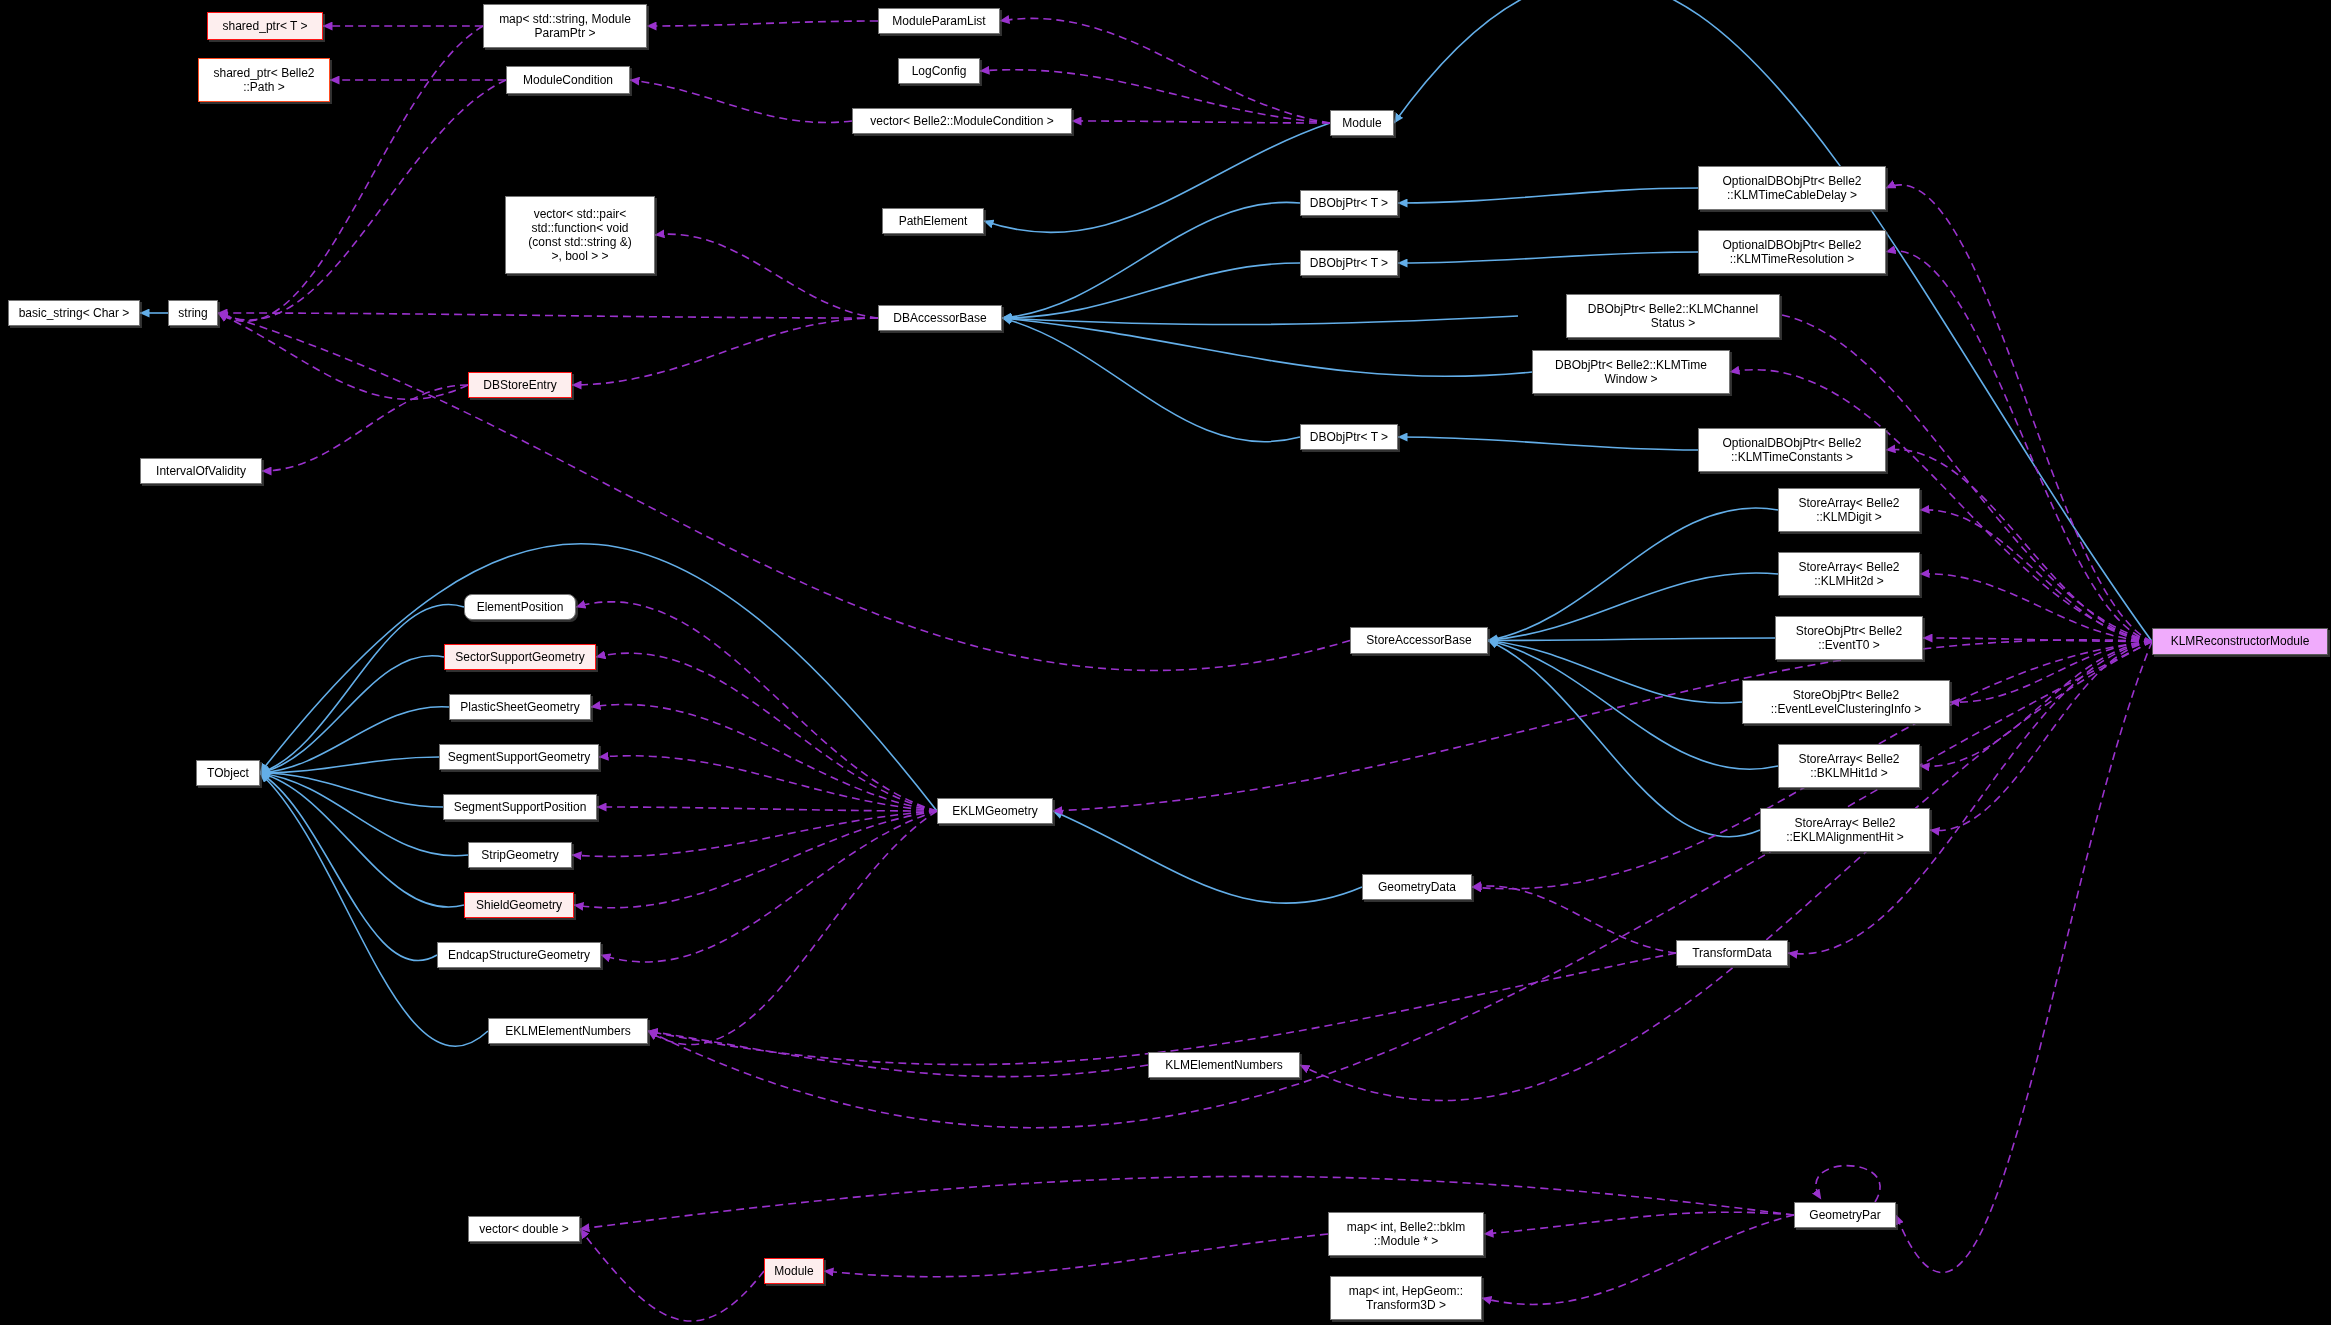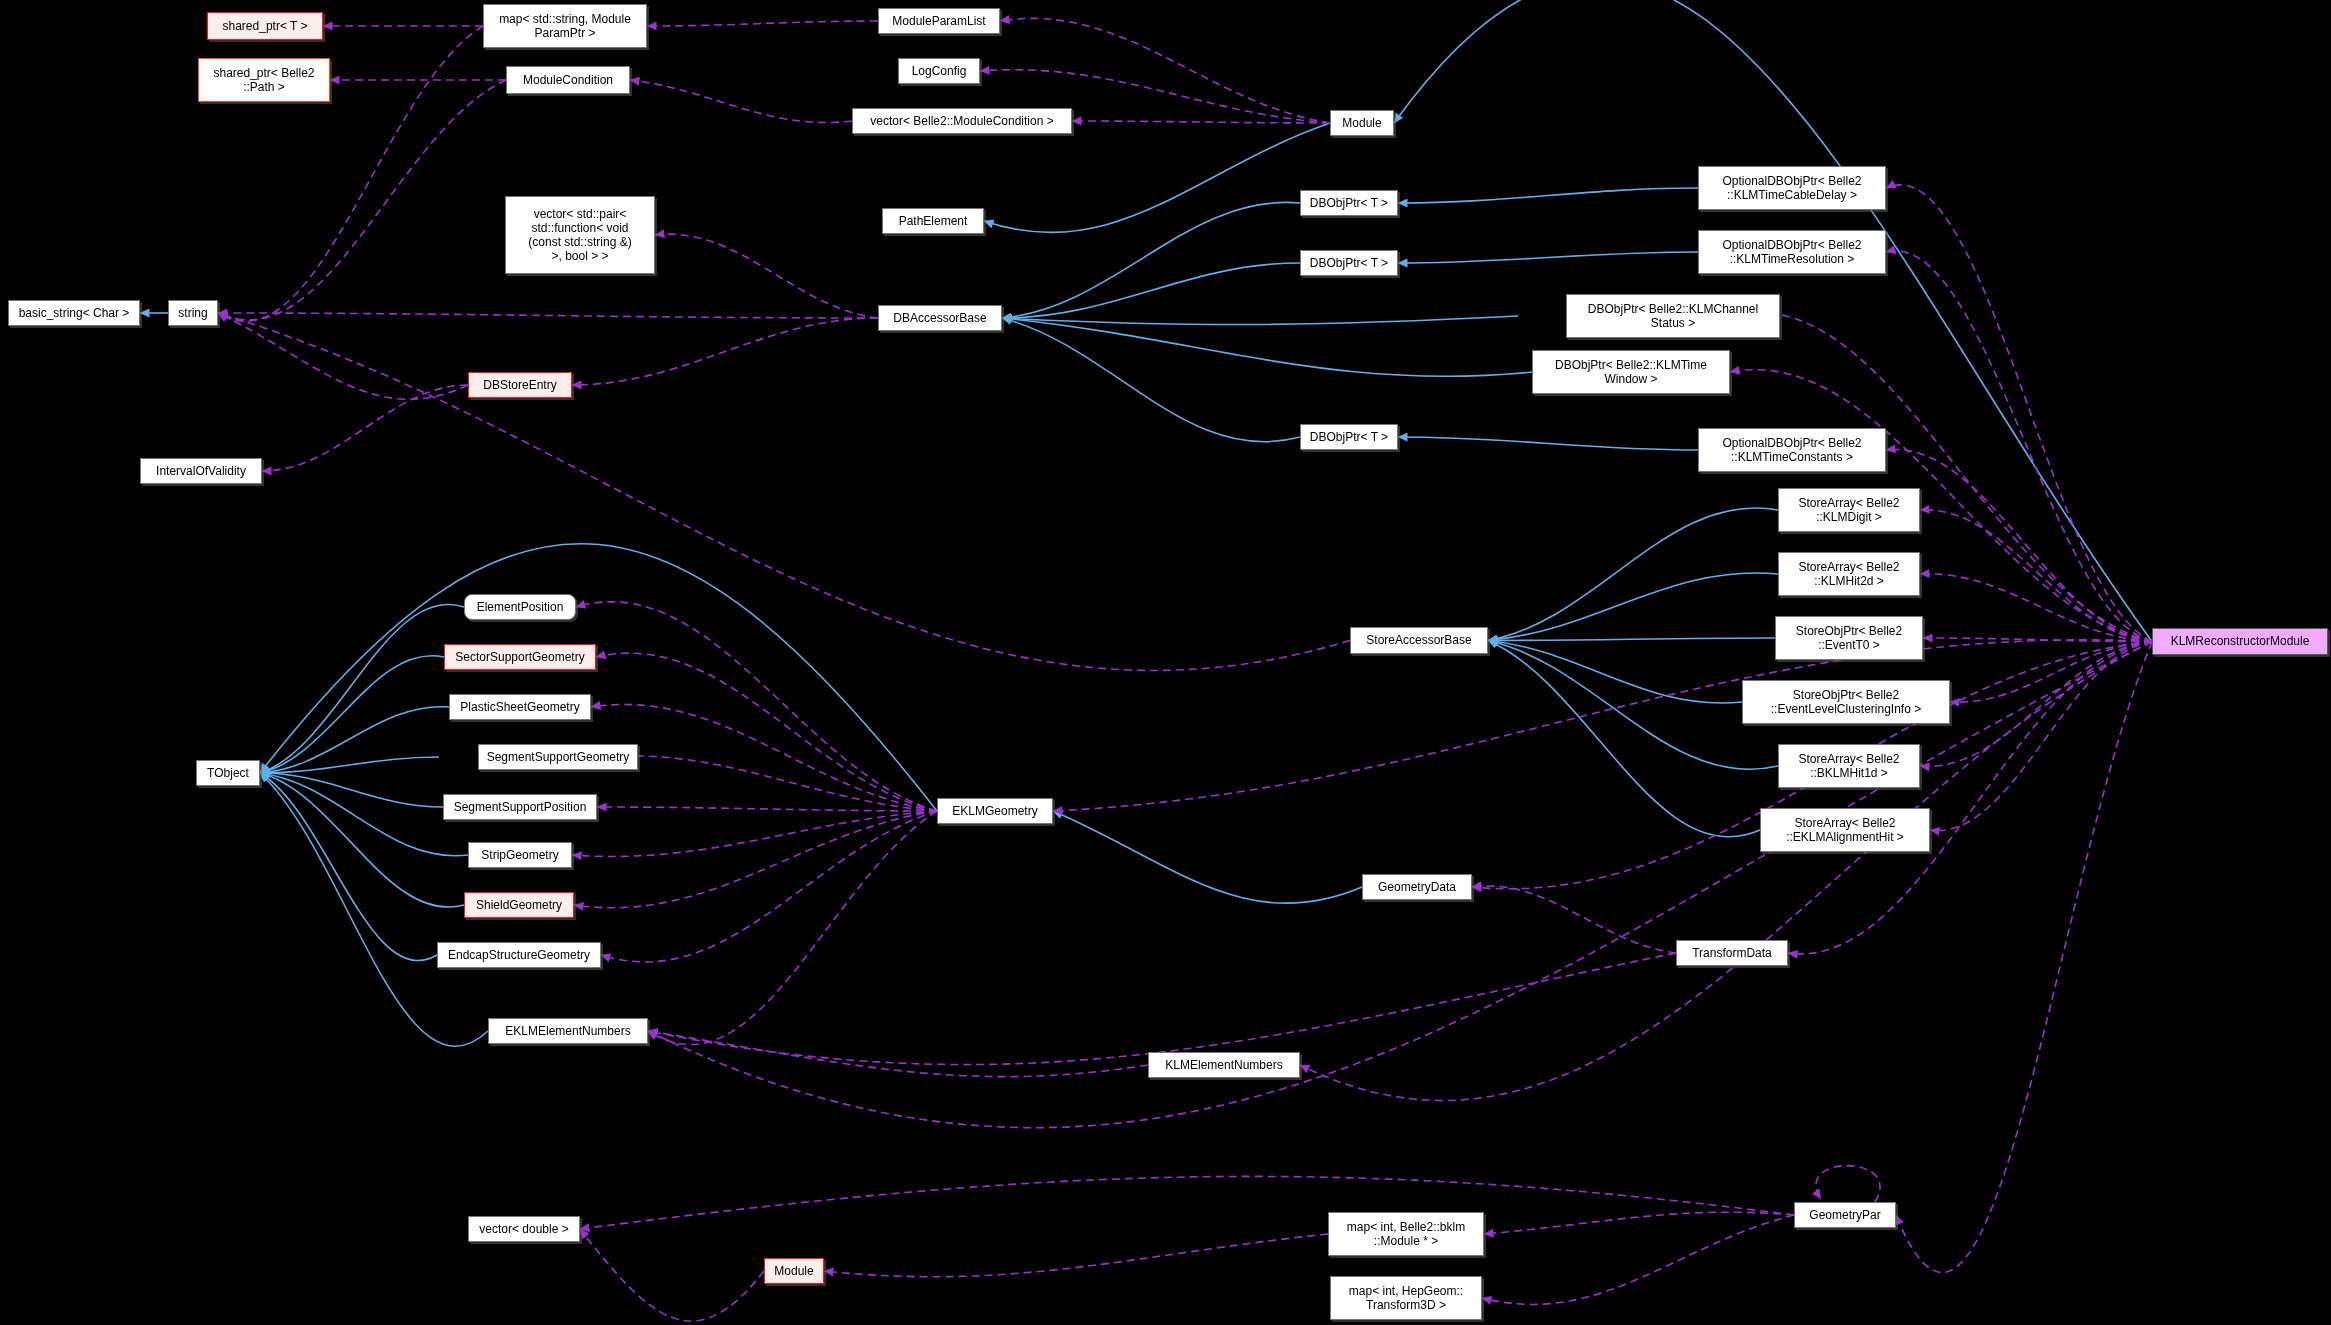--- a/index.html
+++ b/index.html
@@ -156,21 +156,21 @@
       <div class="node" style="left: 1778px; top: 744px; width: 142px; height: 44px;">StoreArray&lt; Belle2
 ::BKLMHit1d &gt;</div>
       <div class="node" style="left: 1760px; top: 808px; width: 170px; height: 44px;">StoreArray&lt; Belle2
 ::EKLMAlignmentHit &gt;</div>
       <div class="node" style="left: 1350px; top: 627px; width: 138px; height: 27px;">StoreAccessorBase</div>
       <div class="node gray" style="left: 2152px; top: 628px; width: 176px; height: 27px;">KLMReconstructorModule</div>
       <div class="node" style="left: 196px; top: 760px; width: 64px; height: 26px;">TObject</div>
       <div class="node" style="left: 464px; top: 594px; width: 112px; height: 26px; border-radius: 8px;">ElementPosition</div>
       <div class="node red" style="left: 444px; top: 644px; width: 152px; height: 26px;">SectorSupportGeometry</div>
       <div class="node" style="left: 449px; top: 694px; width: 142px; height: 26px;">PlasticSheetGeometry</div>
-      <div class="node" style="left: 439px; top: 744px; width: 160px; height: 26px; margin-left: 39px;">SegmentSupportGeometry</div>
+      <div class="node" style="left: 439px; top: 744px; width: 160px; height: 26px;">SegmentSupportGeometry</div>
       <div class="node" style="left: 443px; top: 794px; width: 154px; height: 26px;">SegmentSupportPosition</div>
       <div class="node" style="left: 468px; top: 842px; width: 104px; height: 26px;">StripGeometry</div>
       <div class="node red" style="left: 464px; top: 892px; width: 110px; height: 26px;">ShieldGeometry</div>
       <div class="node" style="left: 437px; top: 942px; width: 164px; height: 26px; text-align: right;">EndcapStructureGeometry</div>
       <div class="node" style="left: 937px; top: 798px; width: 116px; height: 26px;">EKLMGeometry</div>
       <div class="node" style="left: 1362px; top: 874px; width: 110px; height: 26px;">GeometryData</div>
       <div class="node" style="left: 1676px; top: 940px; width: 112px; height: 26px;">TransformData</div>
       <div class="node" style="left: 488px; top: 1018px; width: 160px; height: 26px;">EKLMElementNumbers</div>
       <div class="node" style="left: 1148px; top: 1052px; width: 152px; height: 26px;">KLMElementNumbers</div>
       <div class="node" style="left: 468px; top: 1216px; width: 112px; height: 26px;">vector&lt; double &gt;</div>

